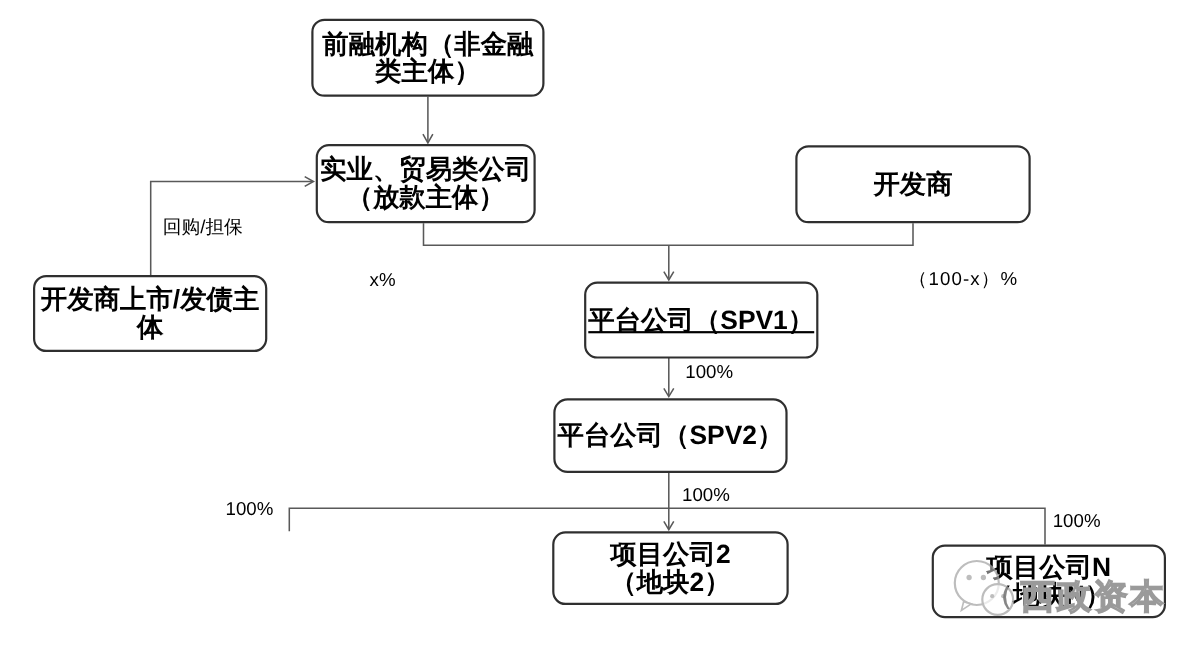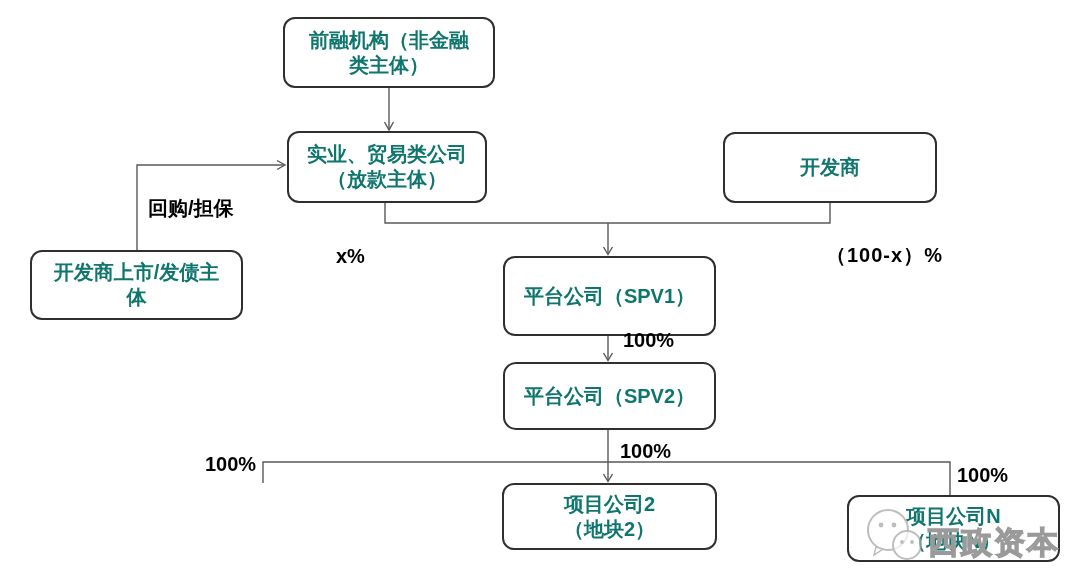--- a/index.html
+++ b/index.html
@@ -14,30 +14,30 @@
     position:absolute;
     box-sizing:border-box;
     background:#ffffff;
     border:2px solid #2f2f2f;
     border-radius:12px;
     display:flex;
     flex-direction:column;
     align-items:center;
     justify-content:center;
     text-align:center;
-    font-size:20px;
+    font-size:24px;
     font-weight:700;
-    color:#0f766e;
+    color:#000000;
     line-height:25px;
     z-index:2;
   }
   .flabel{
     position:absolute;
-    font-size:20px;
-    font-weight:700;
+    font-size:17px;
+    font-weight:400;
     color:#000000;
     white-space:nowrap;
     z-index:3;
   }
   #connectors{
     position:absolute;
     left:0;top:0;
     z-index:1;
   }
   #connectors path{
@@ -103,21 +103,21 @@
 
   <div class="node" style="left:723px;top:132px;width:214px;height:71px;">
     <span>开发商</span>
   </div>
 
   <div class="node" style="left:30px;top:250px;width:213px;height:70px;text-align:right;">
     <span>开发商上市/发债主</span>
     <span>体</span>
   </div>
 
-  <div class="node" style="left:503px;top:256px;width:213px;height:80px;">
+  <div class="node" style="left:531px;top:256px;width:213px;height:70px;text-decoration:underline;">
     <span>平台公司（SPV1）</span>
   </div>
 
   <div class="node" style="left:503px;top:362px;width:213px;height:68px;border-radius:13px;">
     <span>平台公司（SPV2）</span>
   </div>
 
 
   <div class="node" style="left:502px;top:483px;width:215px;height:67px;">
     <span>项目公司2</span>

